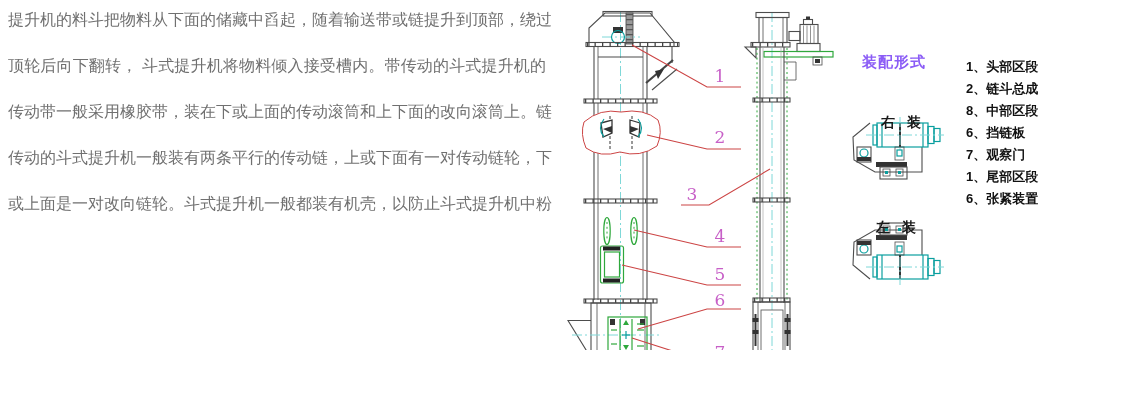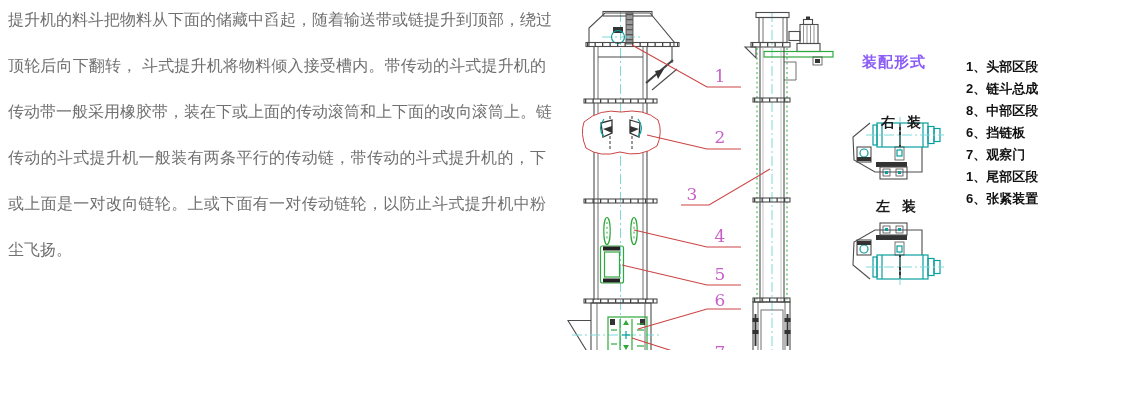--- a/index.html
+++ b/index.html
@@ -23,36 +23,35 @@
   
   .callout{position:absolute;width:18px;text-align:center;font-size:17px;color:#c75fc7;
            font-family:"DejaVu Serif",serif;}
   .c1{left:711px;top:66px;}  .c2{left:711px;top:127px;} .c3{left:683px;top:184px;}
   .c4{left:711px;top:226px;} .c5{left:711px;top:264px;} .c6{left:711px;top:290px;}
   .c7{left:711px;top:342px;}
   
   .panel-title{position:absolute;left:862px;top:53px;font-size:15px;font-weight:bold;
                color:#8b5cf6;letter-spacing:1px;}
   .mount-label{position:absolute;font-size:14px;font-weight:bold;color:#1a1a1a;letter-spacing:4px;}
-  .mount-right{left:881px;top:102px;margin-top:12px;} .mount-left{left:876px;top:198px;}
+  .mount-right{left:881px;top:102px;margin-top:12px;} .mount-left{left:876px;top:219px;}
   .legend{position:absolute;left:966px;top:56px;}
   .legend-item{height:22px;line-height:22px;font-size:13px;font-weight:bold;color:#111;}
 </style>
 </head>
 <body>
 
 <div class="page">
 
   <div class="paragraph">
     <div class="tline">提升机的料斗把物料从下面的储藏中舀起，随着输送带或链提升到顶部，绕过</div>
     <div class="tline">顶轮后向下翻转， 斗式提升机将物料倾入接受槽内。带传动的斗式提升机的</div>
     <div class="tline">传动带一般采用橡胶带，装在下或上面的传动滚筒和上下面的改向滚筒上。链</div>
-    <div class="tline">传动的斗式提升机一般装有两条平行的传动链，带传动的斗式提升机的，下</div>
-    <div class="tline">或上面是一对改向链轮。上或下面有一对传动链轮，以防止斗式提升机中粉</div>
-    <div class="tline last">尘飞扬。</div>
+    <div class="tline">传动的斗式提升机一般装有两条平行的传动链，上或下面有一对传动链轮，下</div>
+    <div class="tline">或上面是一对改向链轮。斗式提升机一般都装有机壳，以防止斗式提升机中粉</div>
   </div>
 
   <svg class="drawing" width="1128" height="406" viewBox="0 0 1128 406">
 
     <defs>
 
       <g id="gmount">
         <path class="o" d="M18,7 L1,21 L2,44 L23,56 L70,56 L70,31"></path>
         <rect x="25" y="7" width="51" height="24" class="teal" fill="#f0fbfb"></rect>
         <line x1="30" y1="7" x2="30" y2="31" class="teal" stroke-width="0.8"></line>

